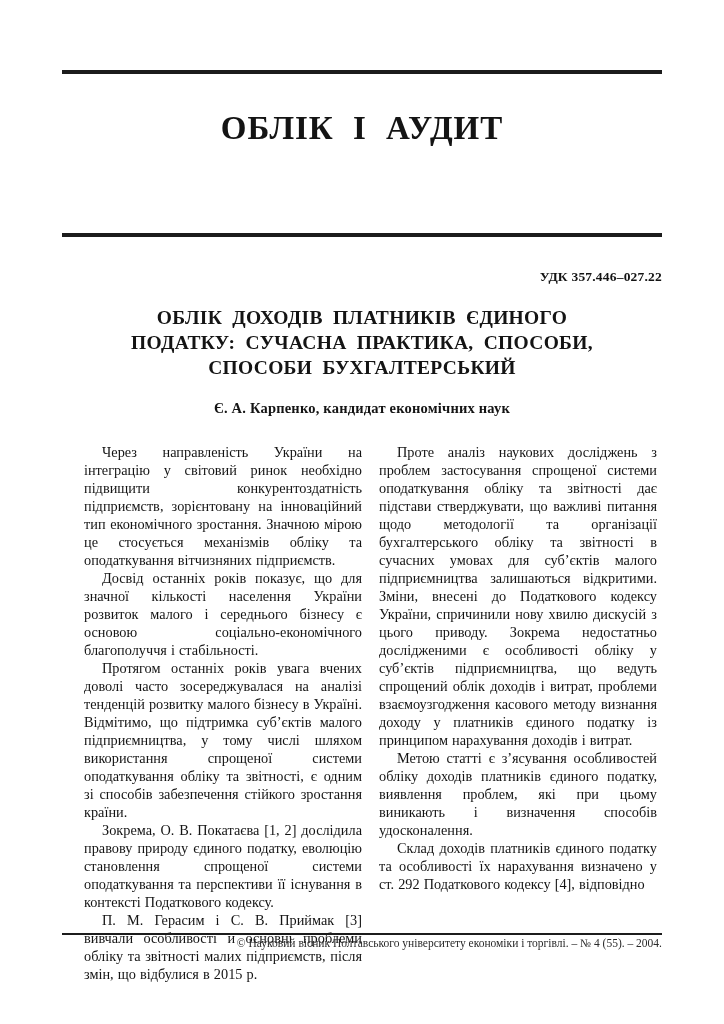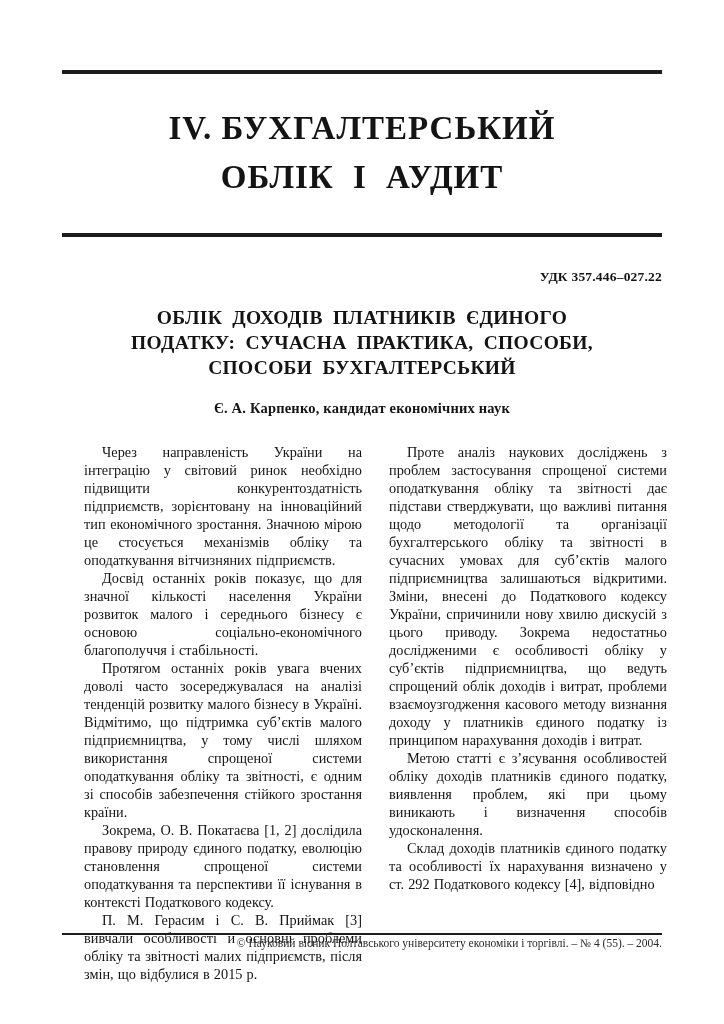--- a/index.html
+++ b/index.html
@@ -74,21 +74,21 @@
     font-size: 14.5px;
     letter-spacing: 0.2px;
   }
 
   .body-columns {
     position: absolute;
     left: 84px;
     top: 443px;
     width: 572px;
     display: flex;
-    gap: 27px;
+    gap: 17px;
   }
   .col {
     width: 278px;
     flex: 0 0 278px;
   }
   .col p {
     margin: 0;
     text-indent: 18px;
     text-align: justify;
     font-size: 14.3px;
@@ -107,21 +107,20 @@
   }
 </style>
 </head>
 <body>
 
 <div class="page">
 
   <div class="rule rule-top"></div>
 
   <div class="section-header">
-    <div class="line1">IV. БУХГАЛТЕРСЬКИЙ</div>
     <div class="line2">ОБЛІК І АУДИТ</div>
   </div>
 
   <div class="rule rule-mid"></div>
 
   <div class="udk">УДК 357.446–027.22</div>
 
   <div class="article-title">
     <div>ОБЛІК ДОХОДІВ ПЛАТНИКІВ ЄДИНОГО</div>
     <div>ПОДАТКУ: СУЧАСНА ПРАКТИКА, СПОСОБИ,</div>

